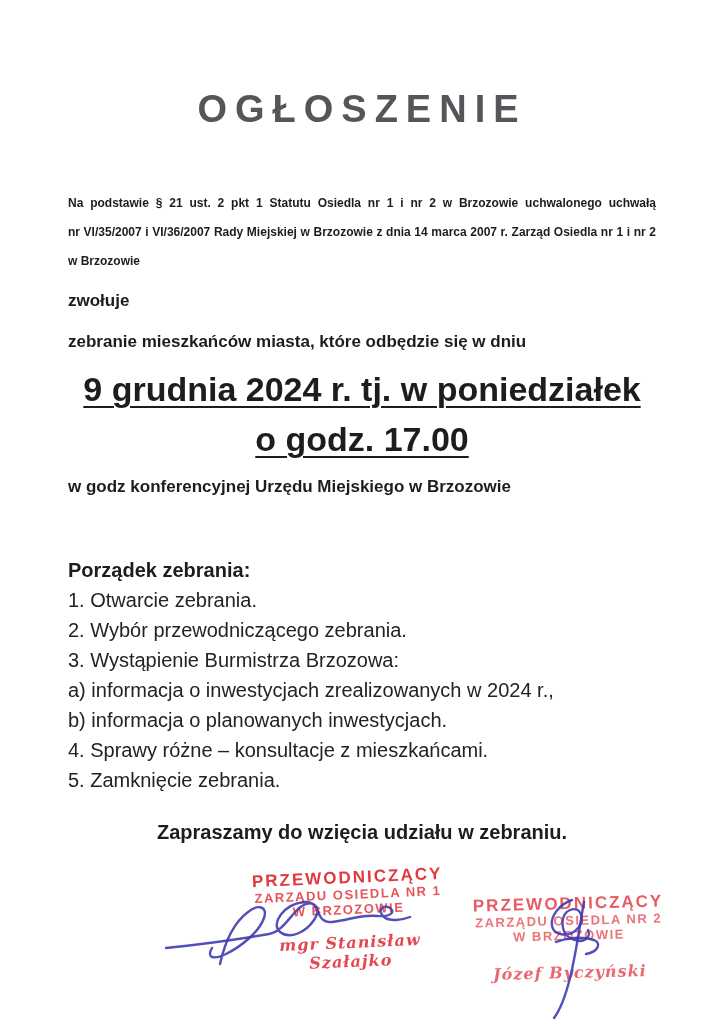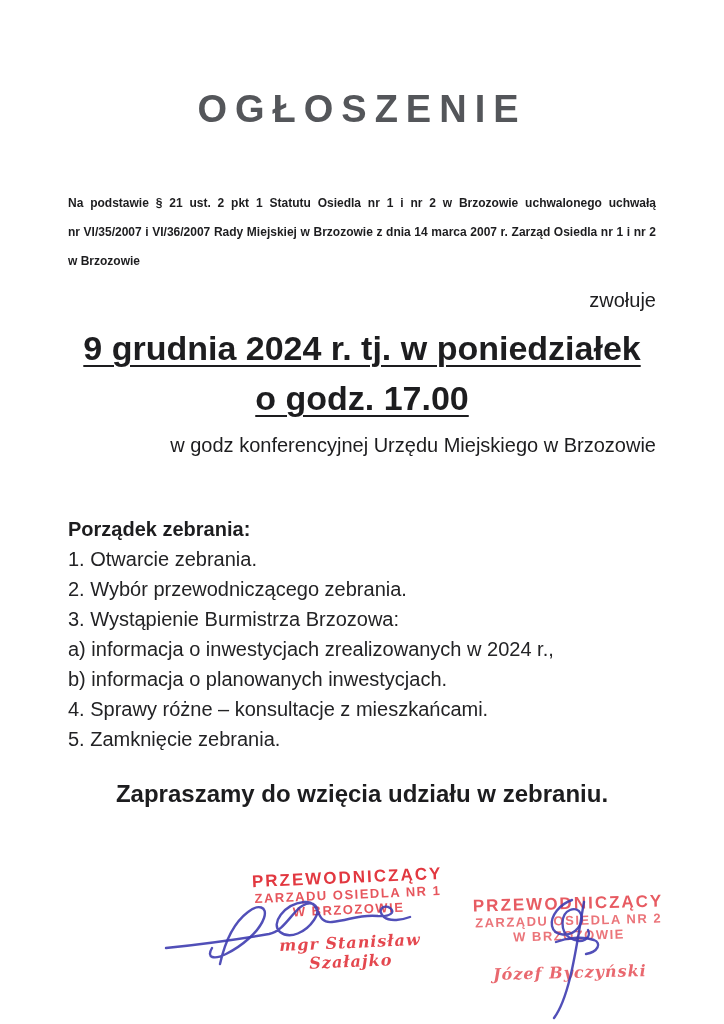--- a/index.html
+++ b/index.html
@@ -29,23 +29,23 @@
     margin-top: 58px;
     font-size: 12px;
     font-weight: 700;
     line-height: 29px;
     text-align: justify;
     text-justify: inter-word;
     color: #1d1d1f;
   }
 
   .center-line {
-    text-align: right;
-    font-weight: 400;
-    font-size: 20px;
+    text-align: left;
+    font-weight: 700;
+    font-size: 17px;
     line-height: 29px;
   }
   .convenes   { margin-top: 10px; }
   .meeting    { margin-top: 12px; }
   .date-line, .time-line {
     margin-top: 16px;
     text-align: center;
     font-weight: 700;
     font-size: 34px;
     line-height: 34px;
@@ -65,21 +65,21 @@
     font-size: 20px;
     font-weight: 400;
     line-height: 30px;
     color: #232325;
   }
 
   .closing {
     margin-top: 26px;
     text-align: center;
     font-weight: 700;
-    font-size: 24px;
+    font-size: 20px;
   }
 
   .signature-area {
     position: absolute;
     left: 0;
     top: 862px;
     width: 724px;
     height: 162px;
   }
   .stamp {
@@ -130,20 +130,21 @@
 
 <div class="page">
   <div class="content">
 
     <h1 class="doc-title">OGŁOSZENIE</h1>
 
     <p class="intro">Na podstawie § 21 ust. 2 pkt 1 Statutu Osiedla nr 1 i nr 2 w Brzozowie uchwalonego uchwałą nr&nbsp;VI/35/2007 i&nbsp;VI/36/2007 Rady Miejskiej w Brzozowie z dnia 14 marca 2007 r. Zarząd Osiedla nr 1 i nr 2 w Brzozowie</p>
 
     <div class="center-line convenes">zwołuje</div>
 
+    <div class="center-line meeting">zebranie mieszkańców miasta, które odbędzie się w dniu</div>
 
     <div class="date-line">9 grudnia 2024 r. tj. w poniedziałek</div>
 
     <div class="time-line">o godz. 17.00</div>
 
     <div class="center-line location">w godz konferencyjnej Urzędu Miejskiego w Brzozowie</div>
 
     <div class="agenda">
       <div class="agenda-heading">Porządek zebrania:</div>
       <div class="agenda-item">1. Otwarcie zebrania.</div>

